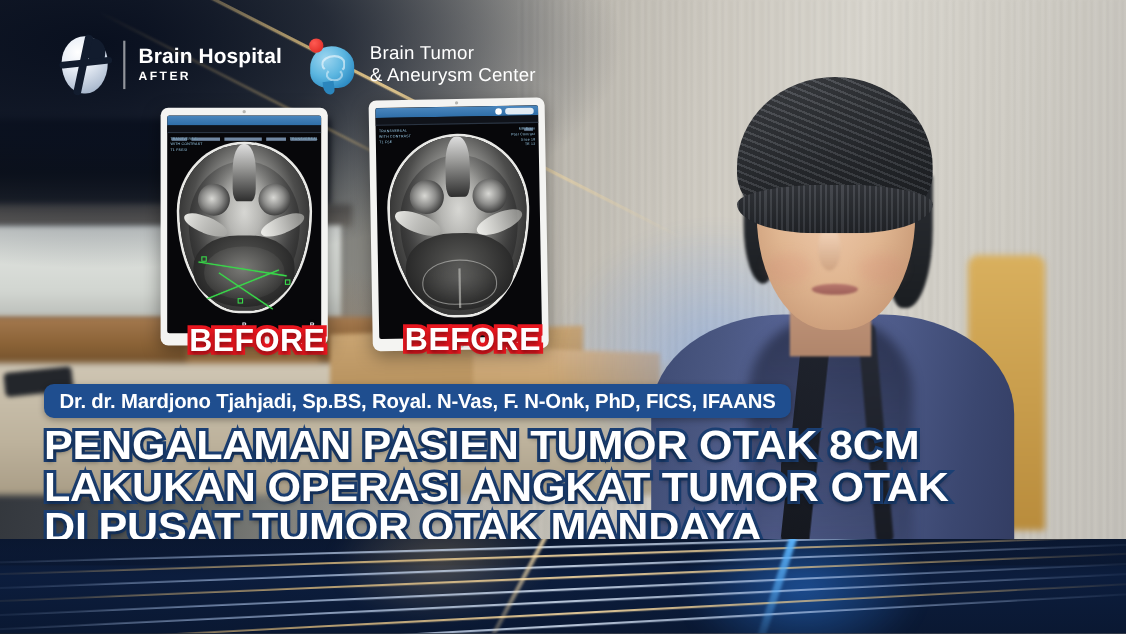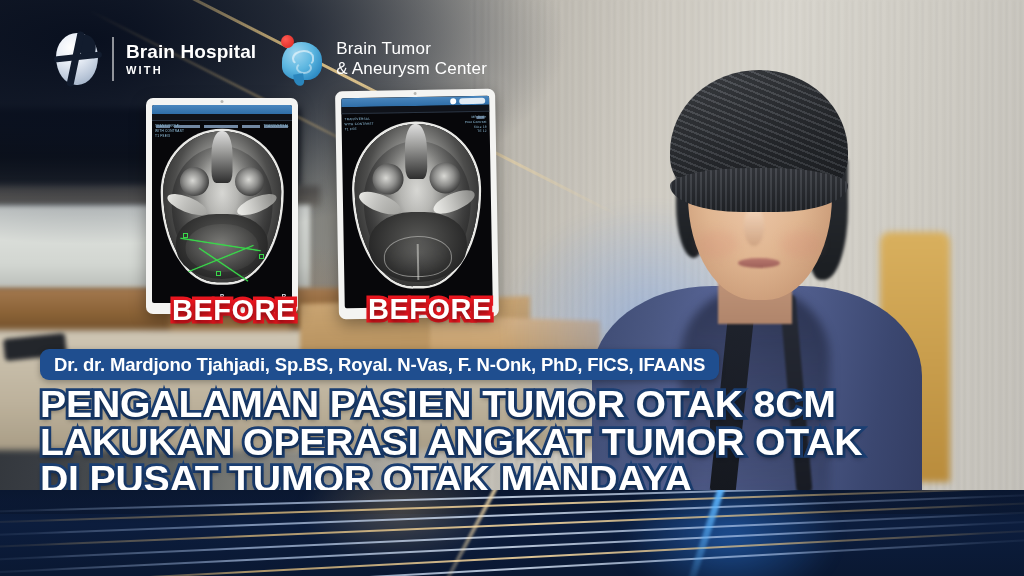--- a/index.html
+++ b/index.html
@@ -493,21 +493,21 @@
       <div class="shield"></div>
       <div class="leafcut"></div>
       <div class="cut1"></div>
       <div class="cut2"></div>
     </div>
 
     <div class="logo-divider"></div>
 
     <div class="mrh-text">
       <div class="l2">Brain Hospital</div>
-      <div class="l3">WITH</div>
+      <div class="l3">AFTER</div>
     </div>
 
     <div class="brain-logo">
       <div class="brain"></div>
       <div class="fold1"></div>
       <div class="fold2"></div>
       <div class="stem"></div>
       <div class="dot"></div>
     </div>
 

